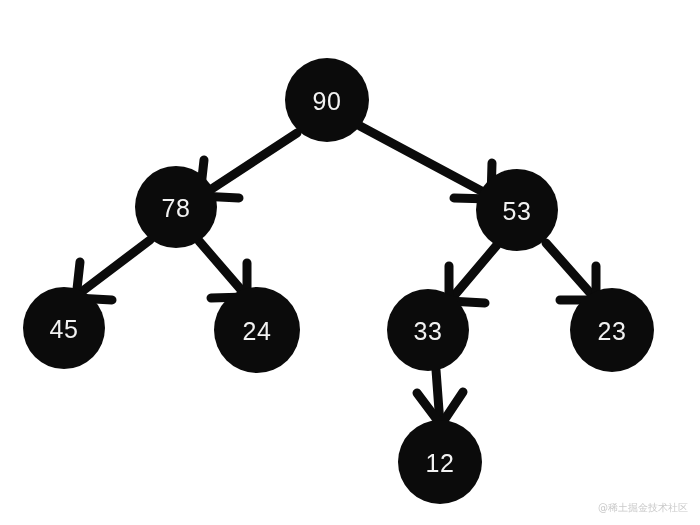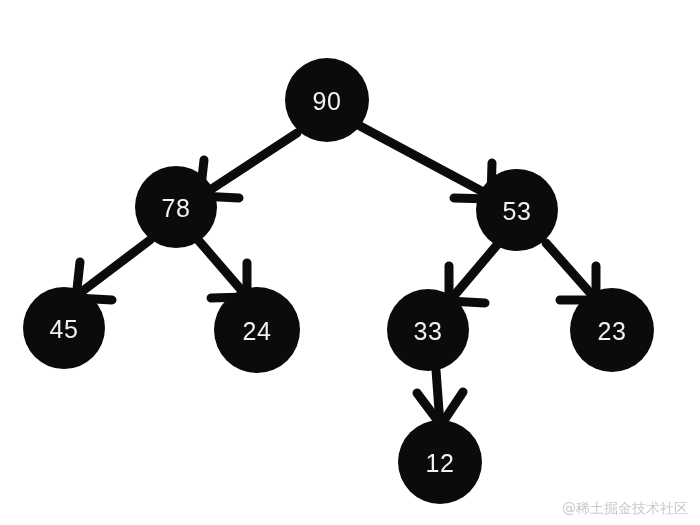--- a/index.html
+++ b/index.html
@@ -52,21 +52,21 @@
     text-anchor: middle;
     dominant-baseline: central;
     letter-spacing: 0.5px;
   }
   #watermark {
     position: absolute;
     right: 12px;
     bottom: 8px;
     color: #c9c9c9;
     font-family: "DejaVu Sans", sans-serif;
-    font-size: 14px;
+    font-size: 10px;
     line-height: 18px;
     white-space: nowrap;
     user-select: none;
   }
 </style>
 </head>
 <body>
 
 <div id="diagram-root">
 

